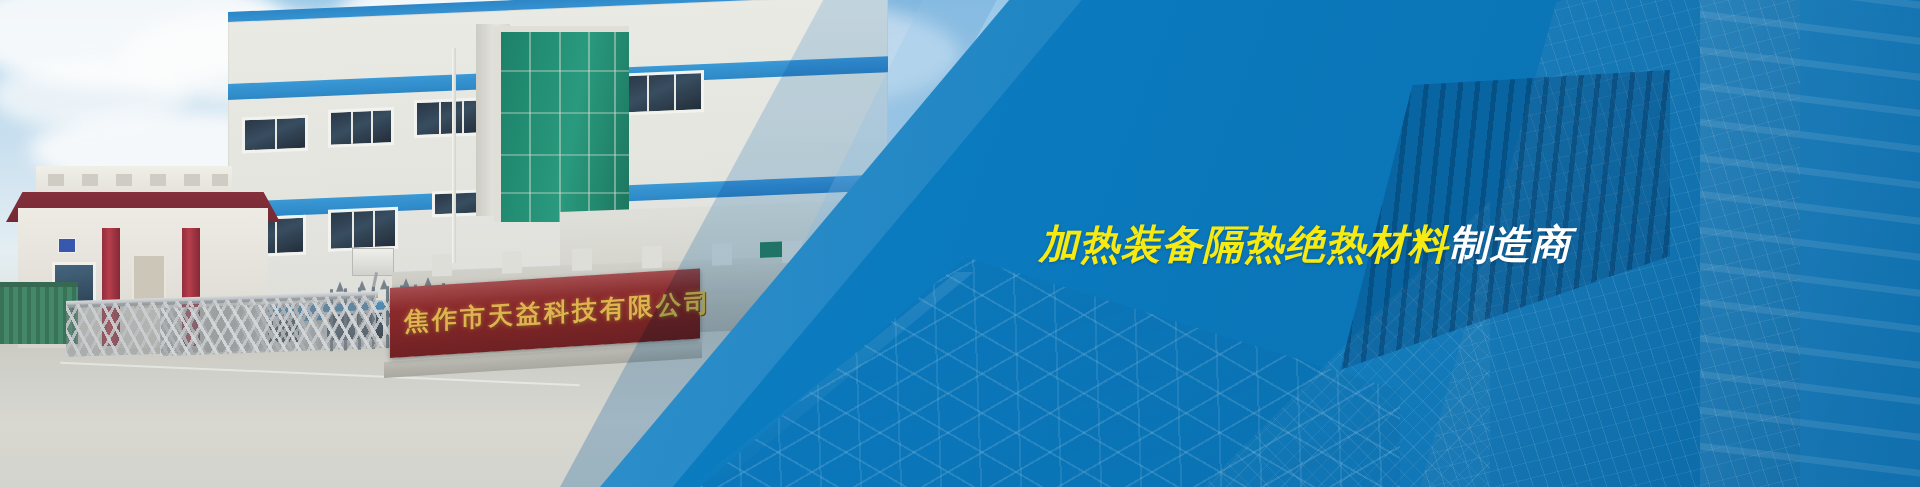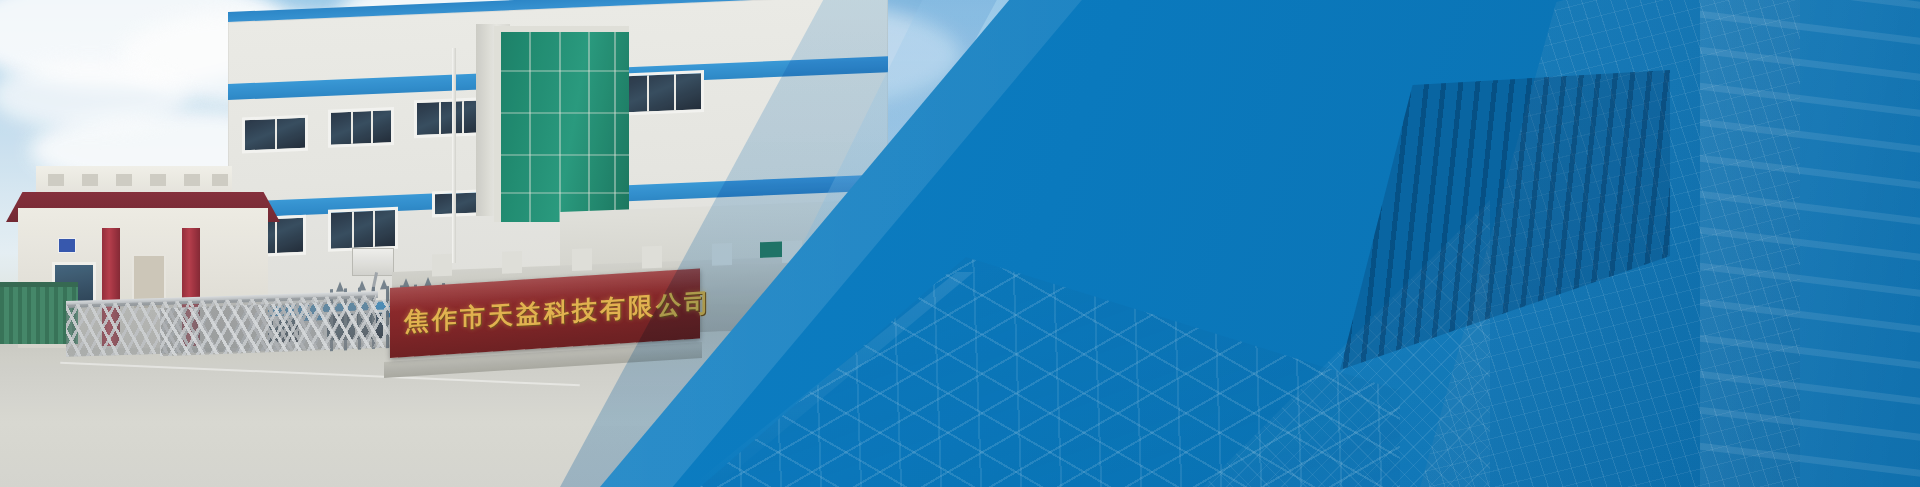--- a/index.html
+++ b/index.html
@@ -475,17 +475,20 @@
 
   <div class="truss">
     <div class="t-fill"></div>
     <div class="t-lines"></div>
   </div>
   <div class="truss-edge"></div>
 
   <div class="copy">
 
 
+    <div class="line">
+      <span class="hl">加热装备隔热绝热材料</span><span class="wh">制造商</span>
+    </div>
 
 
   </div>
 
 </div>
 
 </body></html>

